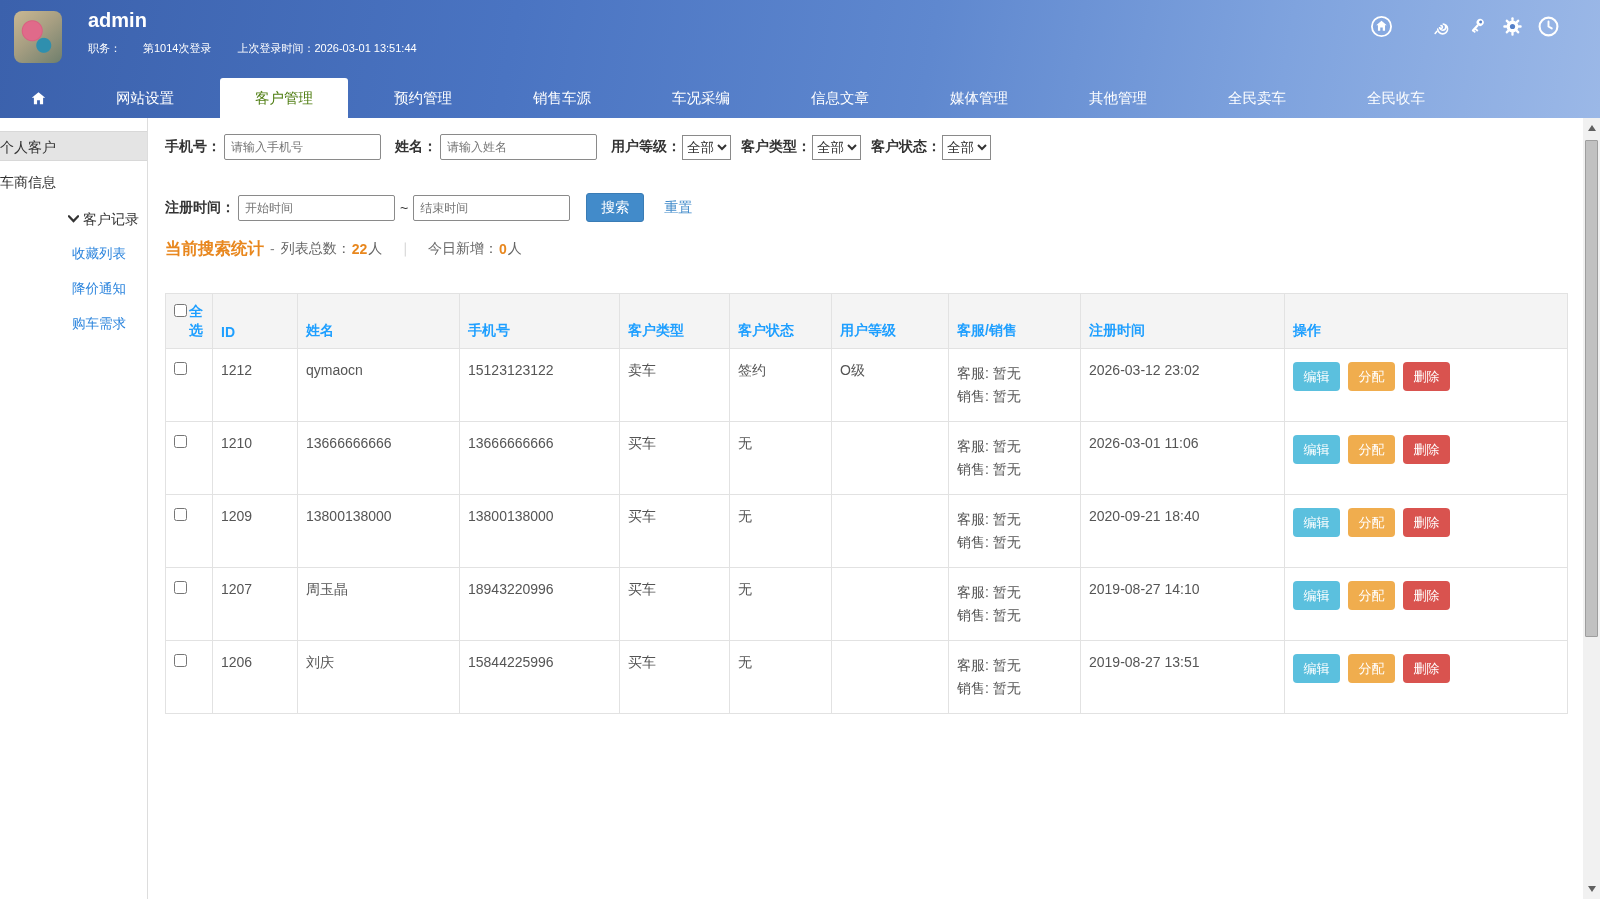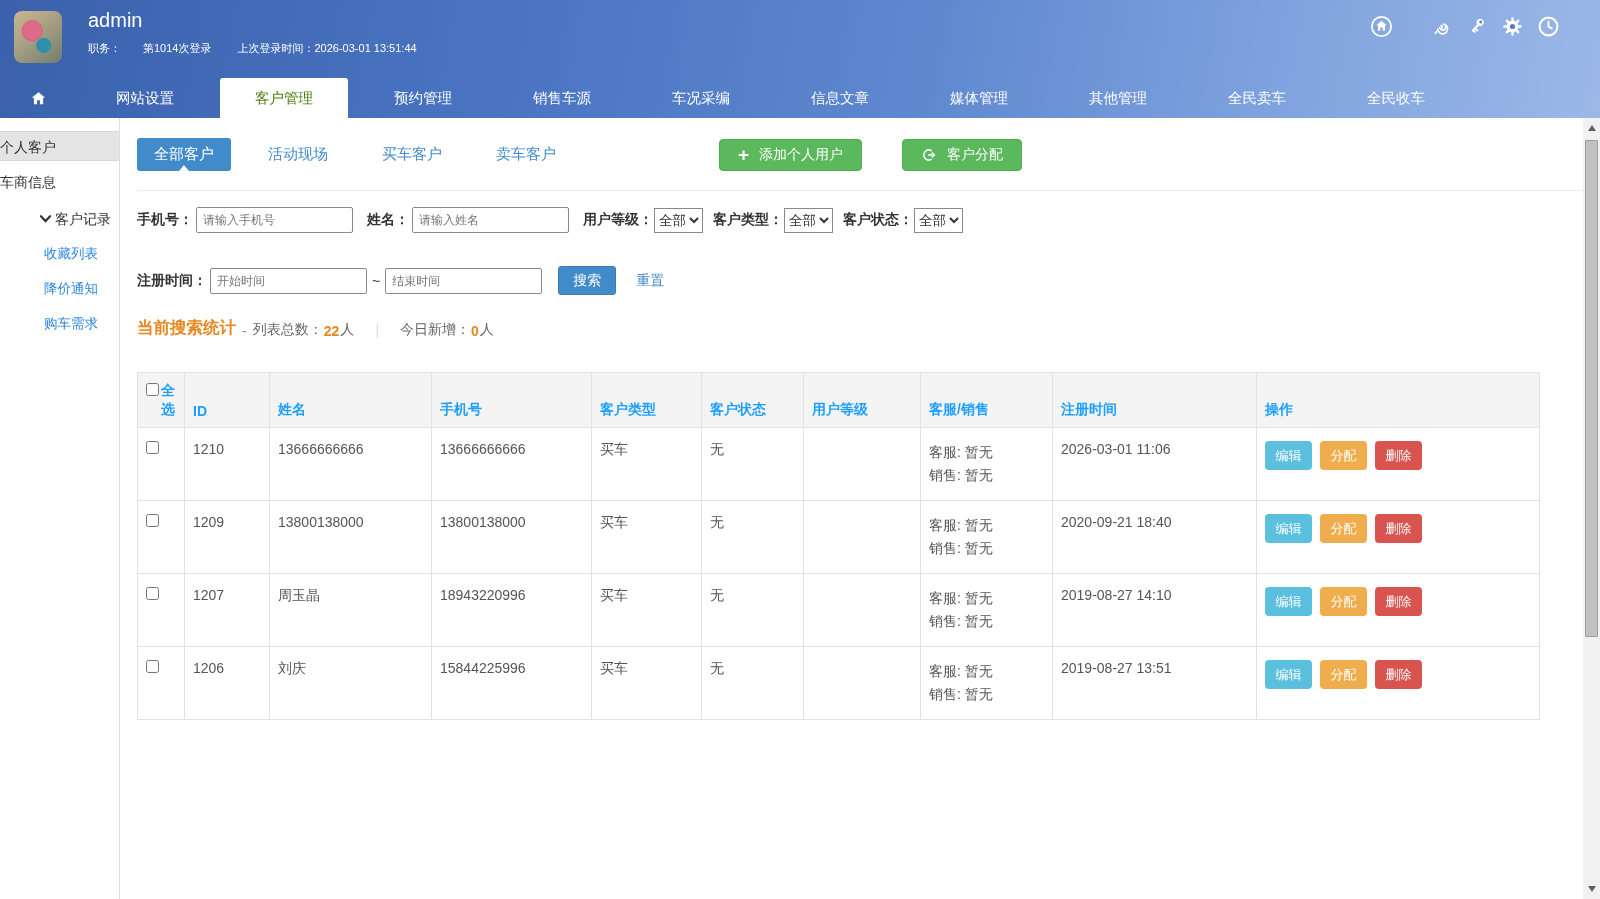--- a/index.html
+++ b/index.html
@@ -7,36 +7,36 @@
     font-family:"Liberation Sans","DejaVu Sans",sans-serif; }
 
   
   .banner { position:relative; height:118px;
     background:linear-gradient(100deg,#3b61ac 0%,#4a74c2 32%,#5f88cf 58%,#7fa3de 80%,#9bb8e7 100%); }
   .avatar { position:absolute; left:14px; top:11px; width:48px; height:52px; border-radius:8px;
     background:
       radial-gradient(circle at 38% 38%, #e06a8a 0 9px, #d95f80 10px, transparent 11px),
       radial-gradient(circle at 62% 66%, #2f8fae 0 7px, transparent 8px),
       linear-gradient(140deg,#c9b893 0%,#a89f82 45%,#6f7f6d 100%); }
-  .username { position:absolute; left:88px; top:9px; color:#fff; font-size:20px; font-weight:normal; }
+  .username { position:absolute; left:88px; top:9px; color:#fff; font-size:20px; font-weight:bold; }
   .userinfo { position:absolute; left:88px; top:41px; color:#fff; font-size:11px; }
   .userinfo .sp1 { margin-right:22px; }
   .userinfo .sp2 { margin-right:26px; }
   .hdr-icons { position:absolute; right:40px; top:15px; display:flex; align-items:center; }
   .hicon { width:23px; height:23px; margin-left:13px; cursor:pointer; display:flex; align-items:center; justify-content:center; }
   .hicon.first { margin-right:23px; }
 
   .nav { position:absolute; left:0; right:0; bottom:0; height:40px; display:flex; align-items:stretch; }
   .nav-home { display:flex; align-items:center; margin:0 34px 0 30px; cursor:pointer; }
   .nav-item { color:#fff; font-size:14.5px; padding:0 35px; margin-right:11px; display:flex; align-items:center; cursor:pointer; }
   .nav-item.active { background:#fff; color:#4d7c0f; border-radius:3px 3px 0 0; }
 
   
   .main { display:flex; height:781px; }
-  .sidebar { width:120px; border-right:1px solid #ddd; padding-top:13px; background:#fff; flex:none; }
+  .sidebar { width:148px; border-right:1px solid #ddd; padding-top:13px; background:#fff; flex:none; }
   .side-item { height:30px; line-height:30px; text-align:right; padding-right:8px;
     font-size:14px; color:#333; margin-bottom:6px; cursor:pointer; white-space:nowrap; }
   .side-item.active { background:#e4e4e4; border-top:1px solid #d8d8d8; border-bottom:1px solid #d8d8d8; }
   .side-item.group { margin-top:6px; }
   .side-item.sub { color:#2b84dd; font-size:13.5px; padding-right:21px; margin-bottom:5px; }
   .side-chevron { display:inline-block; margin-right:4px; vertical-align:1px; }
 
   .content { flex:1; padding:0 15px 0 17px; position:relative; }
 
   
@@ -62,21 +62,21 @@
   .tinput::placeholder { color:#757575; }
   .fsel { height:25px; border:1px solid #8a8a8a; font-size:13.5px; color:#333; font-family:Liberation Sans, sans-serif;
     margin-left:1px; background:#fff; }
   .fgap { margin-left:14px; }
   .tilde { margin:0 5px; color:#333; }
   .search-btn { margin-left:16px; background:#428bca; color:#fff; border:1px solid #3a7cb5; border-radius:3px;
     height:29px; padding:0 14px; font-size:14px; cursor:pointer; font-family:inherit; }
   .reset-link { margin-left:20px; color:#428bca; font-size:14px; text-decoration:none; cursor:pointer; }
 
   
-  .stats { margin-top:22px; font-size:14px; color:#666; display:flex; align-items:flex-end; }
+  .stats { margin-top:16px; font-size:14px; color:#666; display:flex; align-items:center; }
   .stats-title { font-size:16.5px; font-weight:bold; color:#e8871e; }
   .stats-dash { margin:0 6px; color:#888; }
   .stat-num { color:#e8871e; font-weight:bold; margin:0 1px; }
   .stats-divider { color:#ccc; margin:0 16px; }
 
   
   table.cust { width:1402px; border-collapse:collapse; table-layout:fixed; margin-top:33px; }
   .cust th, .cust td { border:1px solid #e2e2e2; }
   .cust th { background:#f4f4f4; color:#1e9fff; font-size:14px; font-weight:bold; text-align:left;
     vertical-align:bottom; padding:8px; height:55px; }
@@ -187,40 +187,20 @@
       <div class="side-item group"><span class="side-chevron"><svg width="11" height="8" viewBox="0 0 12 8">
             <path d="M1 1 L6 6.3 L11 1" stroke="#333" stroke-width="2.4" fill="none" stroke-linecap="round"></path>
           </svg></span>客户记录</div>
       <div class="side-item sub">收藏列表</div>
       <div class="side-item sub">降价通知</div>
       <div class="side-item sub">购车需求</div>
     </div>
 
   <div class="content">
 
-    <div class="tab-strip">
-
-      <div class="tab active">全部客户</div>
-        <div class="tab">活动现场</div>
-        <div class="tab">买车客户</div>
-        <div class="tab">卖车客户</div>
-        <button class="gbtn add">
-        <span class="plus-glyph">+</span>
-        <span>添加个人用户</span>
-      </button>
-      <button class="gbtn assign">
-        <span style="display:inline-flex;">
-          <svg viewBox="0 0 24 24" width="16" height="16" fill="none" stroke="#fff" stroke-width="2.3" stroke-linecap="round">
-              <path d="M15.5 5.4 A7.6 7.6 0 1 0 15.5 18.6"></path>
-              <path d="M11.5 12 H20.2 M20.2 12 L17 8.9 M20.2 12 L17 15.1"></path>
-            </svg>
-        </span>
-        <span>客户分配</span>
-      </button>
-    </div>
 
     <div class="filter-row r1">
       <span class="flabel">手机号：</span>
       <input class="tinput" type="text" placeholder="请输入手机号" style="">
       <span class="flabel fgap">姓名：</span>
       <input class="tinput" type="text" placeholder="请输入姓名" style="">
       <span class="flabel fgap">用户等级：</span>
       <select class="fsel"><option>全部</option></select>
       <span class="flabel" style="margin-left:10px;">客户类型：</span>
       <select class="fsel"><option>全部</option></select>
@@ -277,20 +257,35 @@
             <th>客户类型</th>
             <th>客户状态</th>
             <th>用户等级</th>
             <th>客服/销售</th>
             <th>注册时间</th>
             <th>操作</th>
           </tr>
       </thead>
       <tbody>
 
+      <tr>
+            <td><input type="checkbox" style=""></td>
+            <td>1212</td>
+            <td>qymaocn</td>
+            <td>15123123122</td>
+            <td>卖车</td>
+            <td>签约</td>
+            <td>O级</td>
+            <td>
+              <div class="svc-line">客服: 暂无</div>
+              <div class="svc-line">销售: 暂无</div>
+            </td>
+            <td>2026-03-12 23:02</td>
+            <td><button class="row-btn edit">编辑</button><button class="row-btn assign">分配</button><button class="row-btn del">删除</button></td>
+          </tr>
           <tr>
             <td><input type="checkbox" style=""></td>
             <td>1210</td>
             <td>13666666666</td>
             <td>13666666666</td>
             <td>买车</td>
             <td>无</td>
             <td></td>
             <td>
               <div class="svc-line">客服: 暂无</div>

